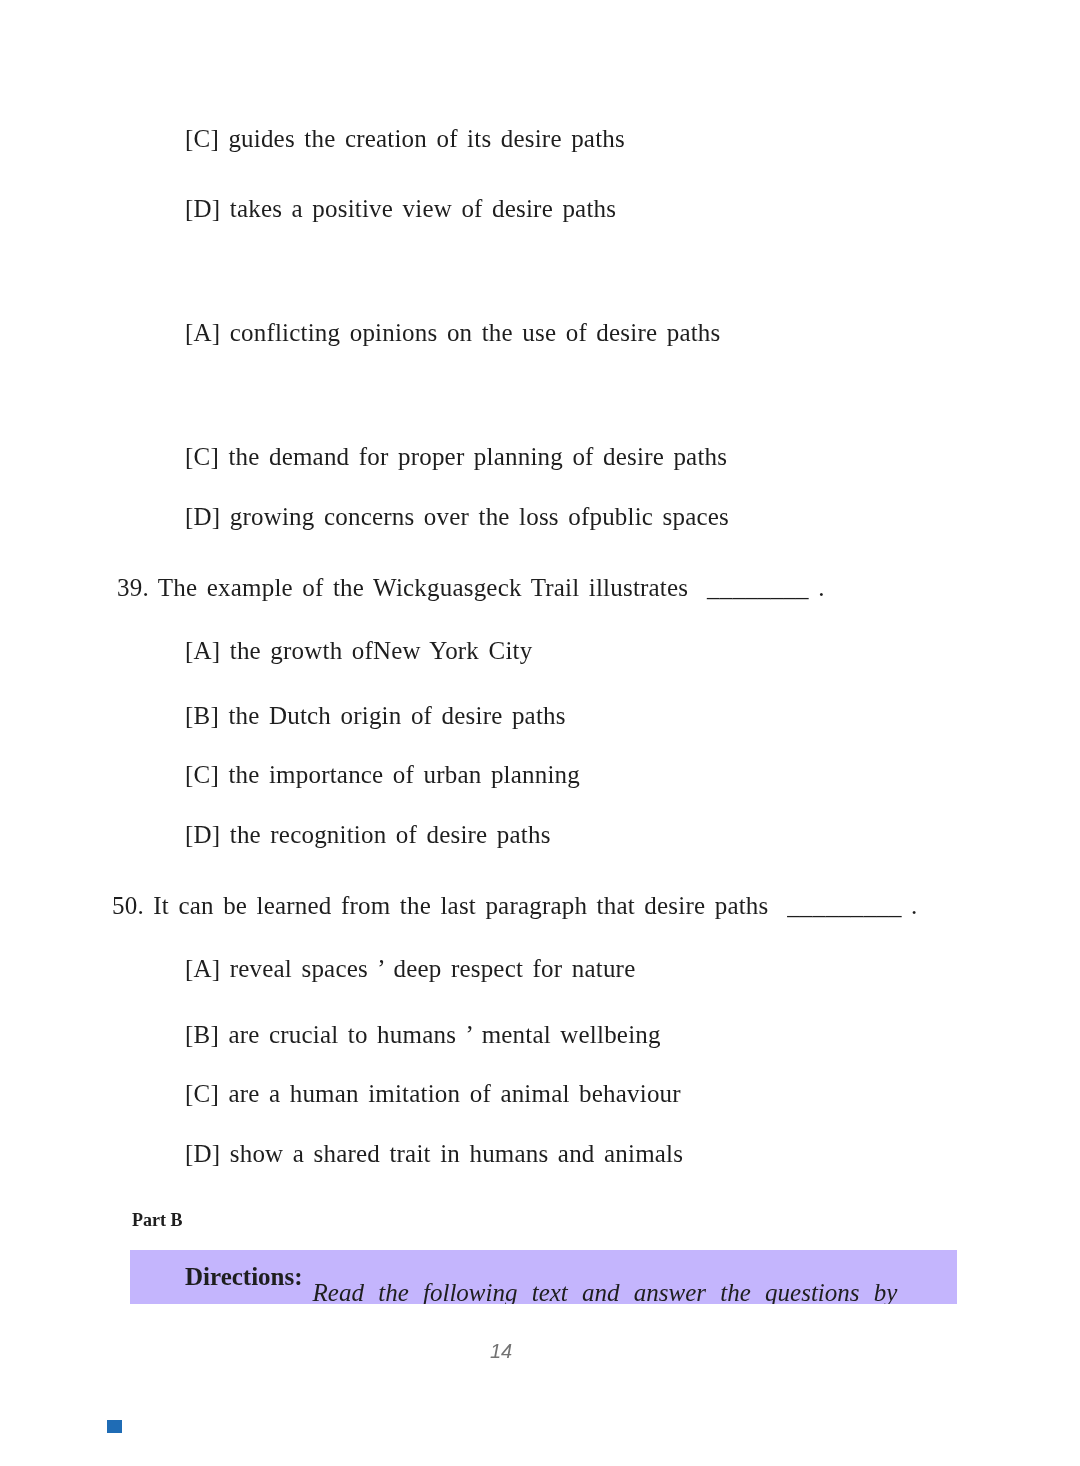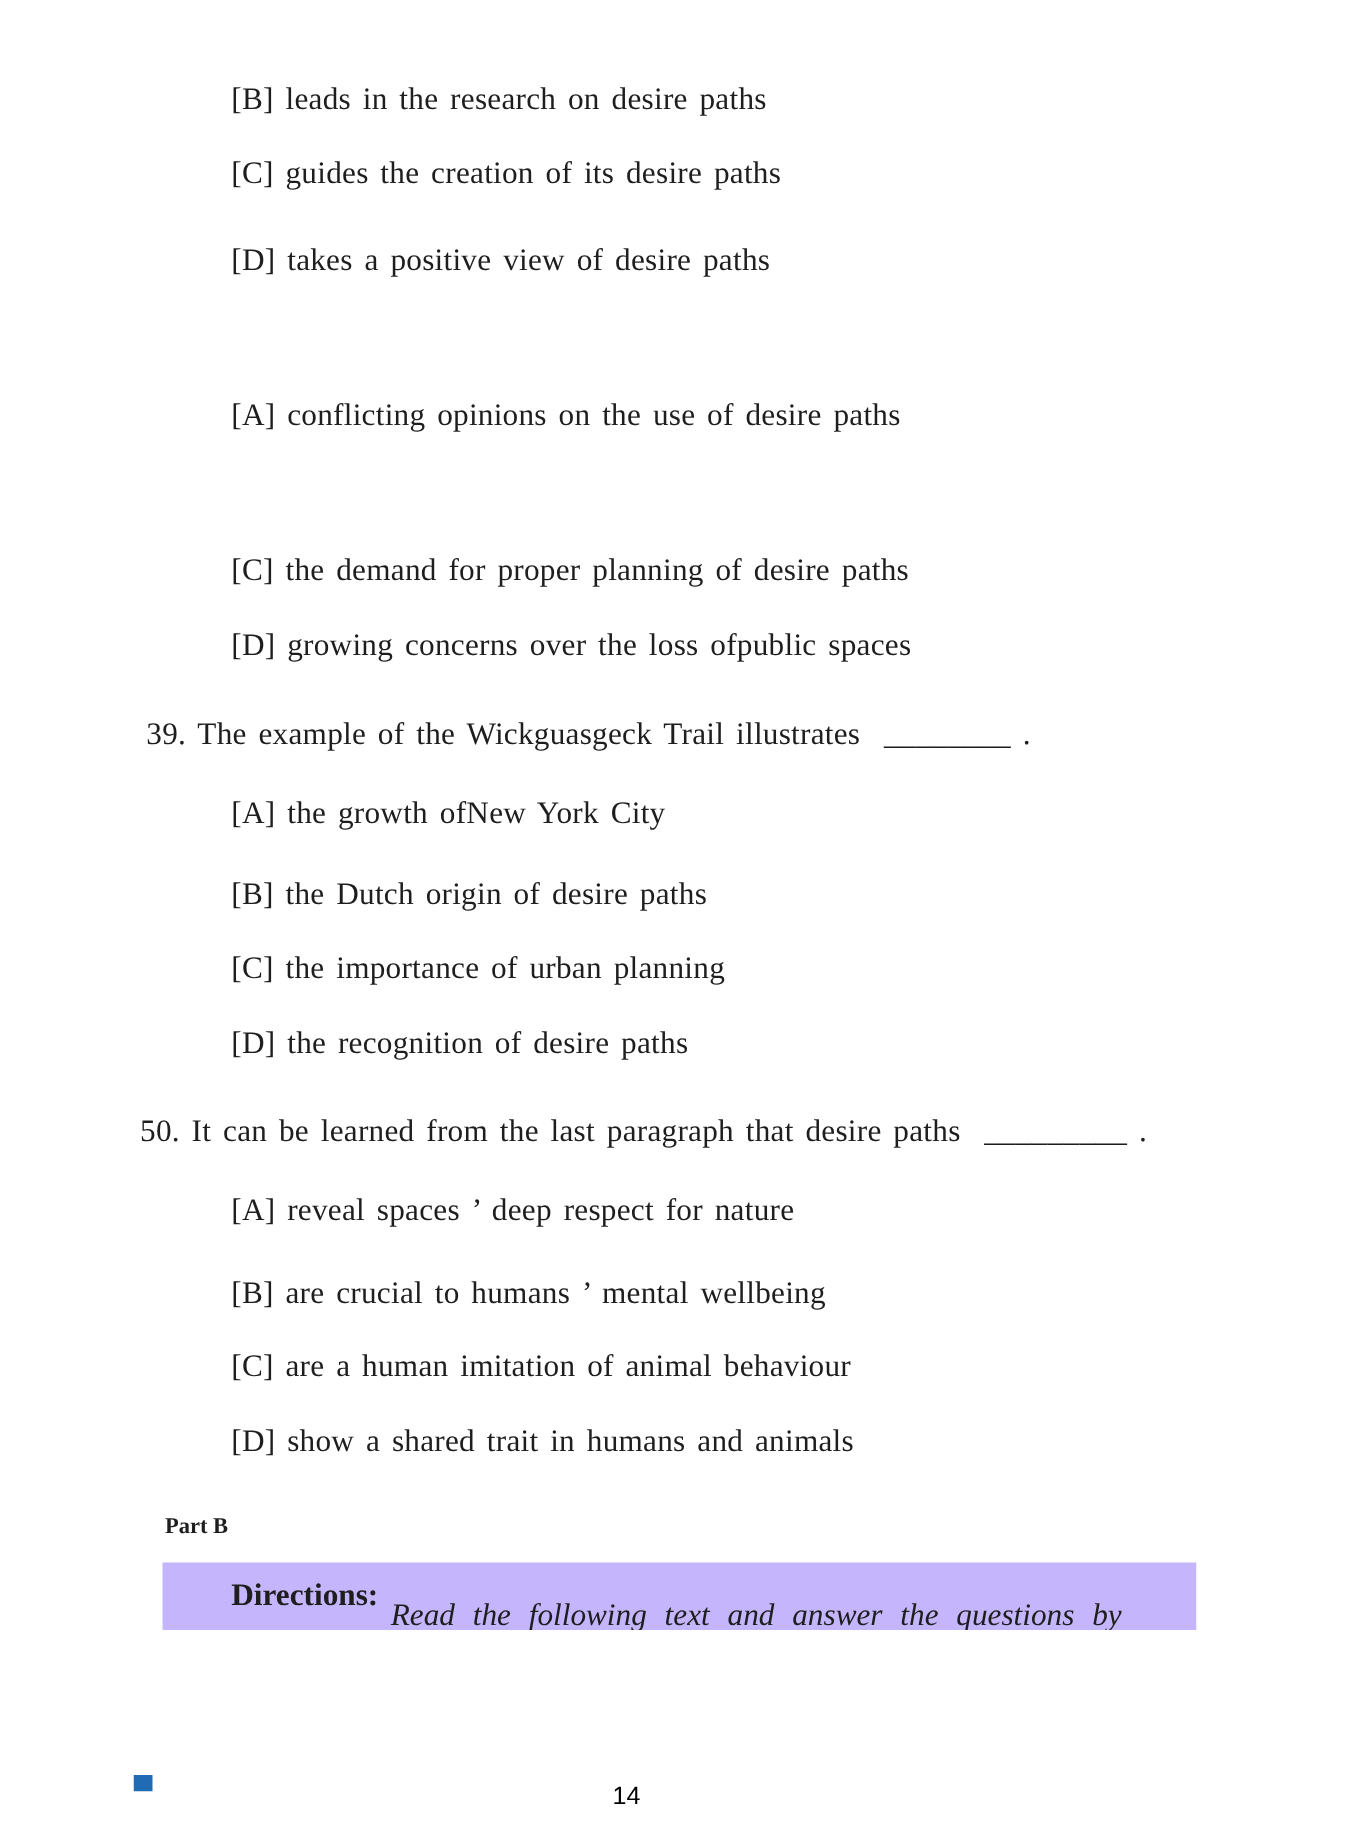--- a/index.html
+++ b/index.html
@@ -52,39 +52,39 @@
     font-size: 25px;
     font-style: italic;
     white-space: pre;
     word-spacing: 8px;
     margin-left: 10px;
     margin-top: 32px;
   }
   .page-number {
     position: absolute;
     left: 490px;
-    top: 1426px;
+    top: 1340px;
     font-family: "Liberation Sans", "DejaVu Sans", sans-serif;
     font-size: 20px;
-    color: #000000;
+    color: #737373;
+    font-style: italic;
   }
   .corner-marker {
     position: absolute;
     left: 107px;
     top: 1420px;
     width: 15px;
     height: 13px;
   }
 </style>
 </head>
 <body>
 
 <div class="page">
 
-  <div class="line opt" style="top:63px">[B] leads in the research on desire paths</div>
   <div class="line opt" style="top:122px">[C] guides the creation of its desire paths</div>
   <div class="line opt" style="top:192px">[D] takes a positive view of desire paths</div>
 
   <div class="line opt" style="top:316px">[A] conflicting opinions on the use of desire paths</div>
   <div class="line opt" style="top:440px">[C] the demand for proper planning of desire paths</div>
   <div class="line opt" style="top:500px">[D] growing concerns over the loss ofpublic spaces</div>
 
   <div class="line q39" style="top:571px">39. The example of the Wickguasgeck Trail illustrates  ________ .</div>
   <div class="line opt" style="top:634px">[A] the growth ofNew York City</div>
   <div class="line opt" style="top:699px">[B] the Dutch origin of desire paths</div>

